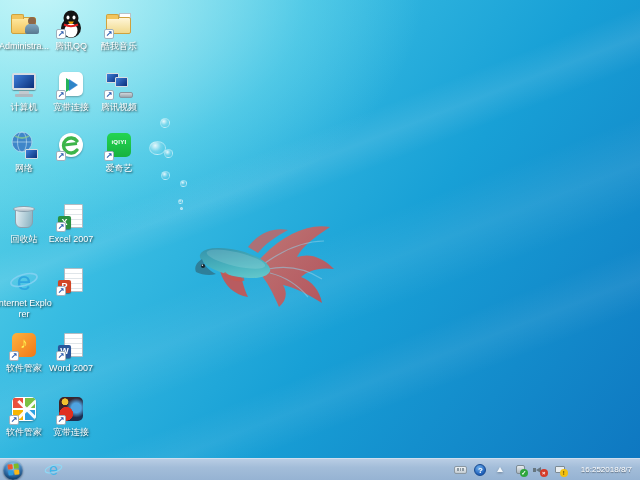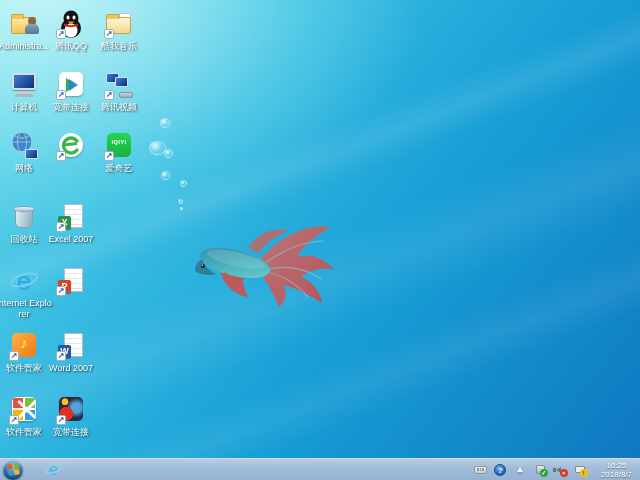--- a/index.html
+++ b/index.html
@@ -93,21 +93,21 @@
       color:#fff; font-size:8px; font-weight:bold; line-height:12px; text-align:center; border:1px solid #174a90; }
   .chev { width:0; height:0; border-left:3.5px solid transparent; border-right:3.5px solid transparent;
       border-bottom:5px solid #f2f7fb; filter:drop-shadow(0 1px 1px rgba(0,0,0,.3)); }
   .dev { width:9px; height:9px; border-radius:2px; background:linear-gradient(#e8edf0,#aab5bc); border:1px solid #7d8b94; }
   .badge { position:absolute; right:0; bottom:0; width:8px; height:8px; border-radius:50%; color:#fff; font-size:6px;
       line-height:8px; text-align:center; font-weight:bold; }
   .spk { width:0; height:0; border-top:3px solid transparent; border-bottom:3px solid transparent; border-right:5px solid #667680;
       position:relative; margin-right:4px; }
   .spk:before { content:""; position:absolute; left:-3px; top:-2px; width:3px; height:4px; background:#667680; }
   .warnmon { width:10px; height:7px; background:#e8edf0; border:1px solid #7d8b94; border-radius:1px; }
-  #clock { display:flex; flex-direction:column; align-items:center; justify-content:center; color:#fff; font-size:8px;
+  #clock { display:flex; flex-direction:row; align-items:center; justify-content:center; color:#fff; font-size:8px;
       line-height:9px; text-shadow:0 1px 1px rgba(0,0,0,.45); padding:0 4px 0 8px; cursor:pointer; }
 
   svg text { font-family:"Liberation Sans",sans-serif; }
 </style>
 </head>
 <body>
 
 <div id="screen">
 
   <div id="wallpaper">

